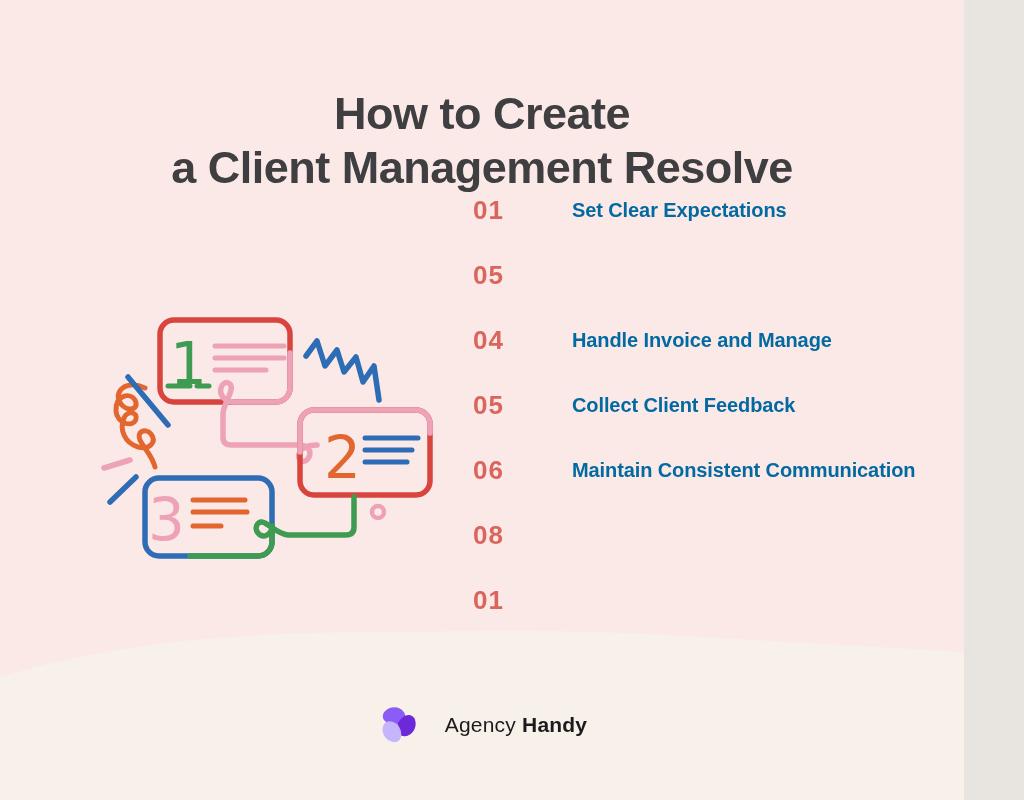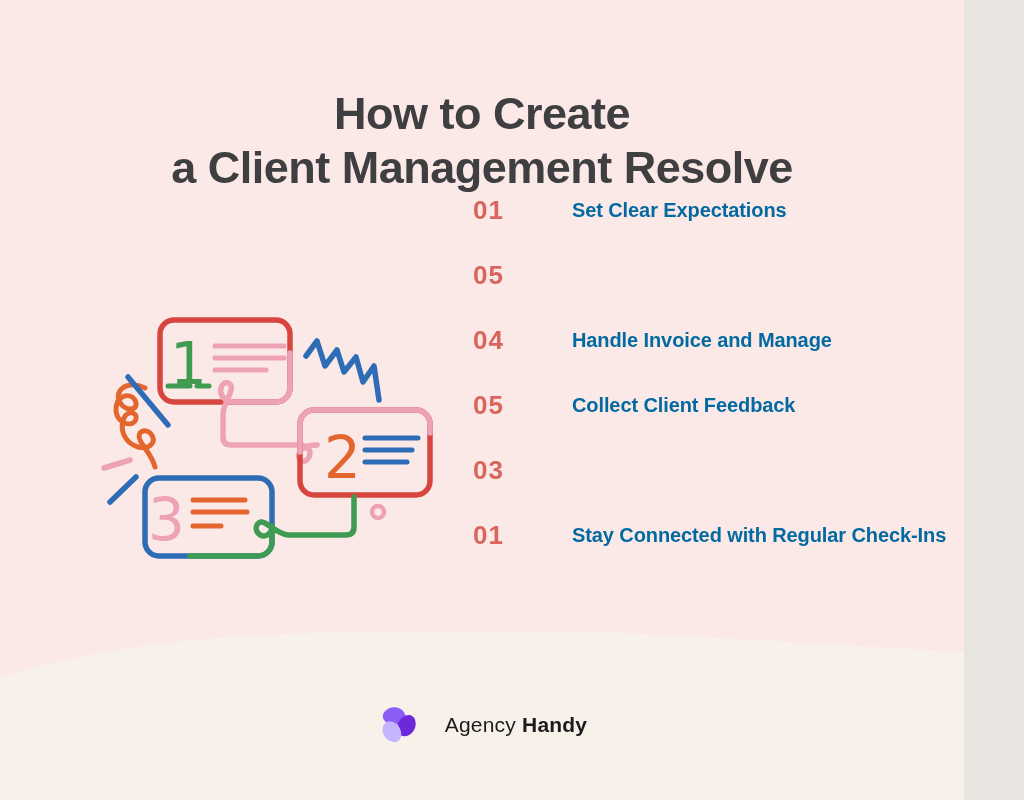--- a/index.html
+++ b/index.html
@@ -57,25 +57,28 @@
     </div>
     <div class="step">
       <span class="step-number">04</span>
       <span class="step-label">Handle Invoice and Manage</span>
     </div>
     <div class="step">
       <span class="step-number">05</span>
       <span class="step-label">Collect Client Feedback</span>
     </div>
     <div class="step">
-      <span class="step-number">03</span>
+      <span class="step-number">06</span>
+      <span class="step-label">Maintain Consistent Communication</span>
+    </div>
+    <div class="step">
+      <span class="step-number">08</span>
     </div>
     <div class="step">
       <span class="step-number">01</span>
-      <span class="step-label">Stay Connected with Regular Check-Ins</span>
     </div>
   </div>
 
   <svg class="illustration" viewBox="0 0 380 300" aria-hidden="true">
     <g fill="none" stroke-linecap="round" stroke-linejoin="round">
 
       <polyline points="246,56 257,41 265,66 277,50 284,72 296,57 303,82 314,66 319,100" stroke="#2e6cb5" stroke-width="5.5"></polyline>
       <path d="M85,88 C66,79 52,92 61,104 C67,112 80,110 75,100 C70,92 55,95 56,111 C57,124 73,128 76,119 C78,112 67,110 64,118 C59,130 65,143 78,147 C90,150 97,142 91,134 C86,128 76,131 80,140 C83,147 92,155 95,167" stroke="#e2662d" stroke-width="5"></path>
       <line x1="68" y1="77" x2="108" y2="125" stroke="#2e6cb5" stroke-width="5.5"></line>
       <line x1="44" y1="168" x2="70" y2="160" stroke="#eda2b6" stroke-width="5.5"></line>

